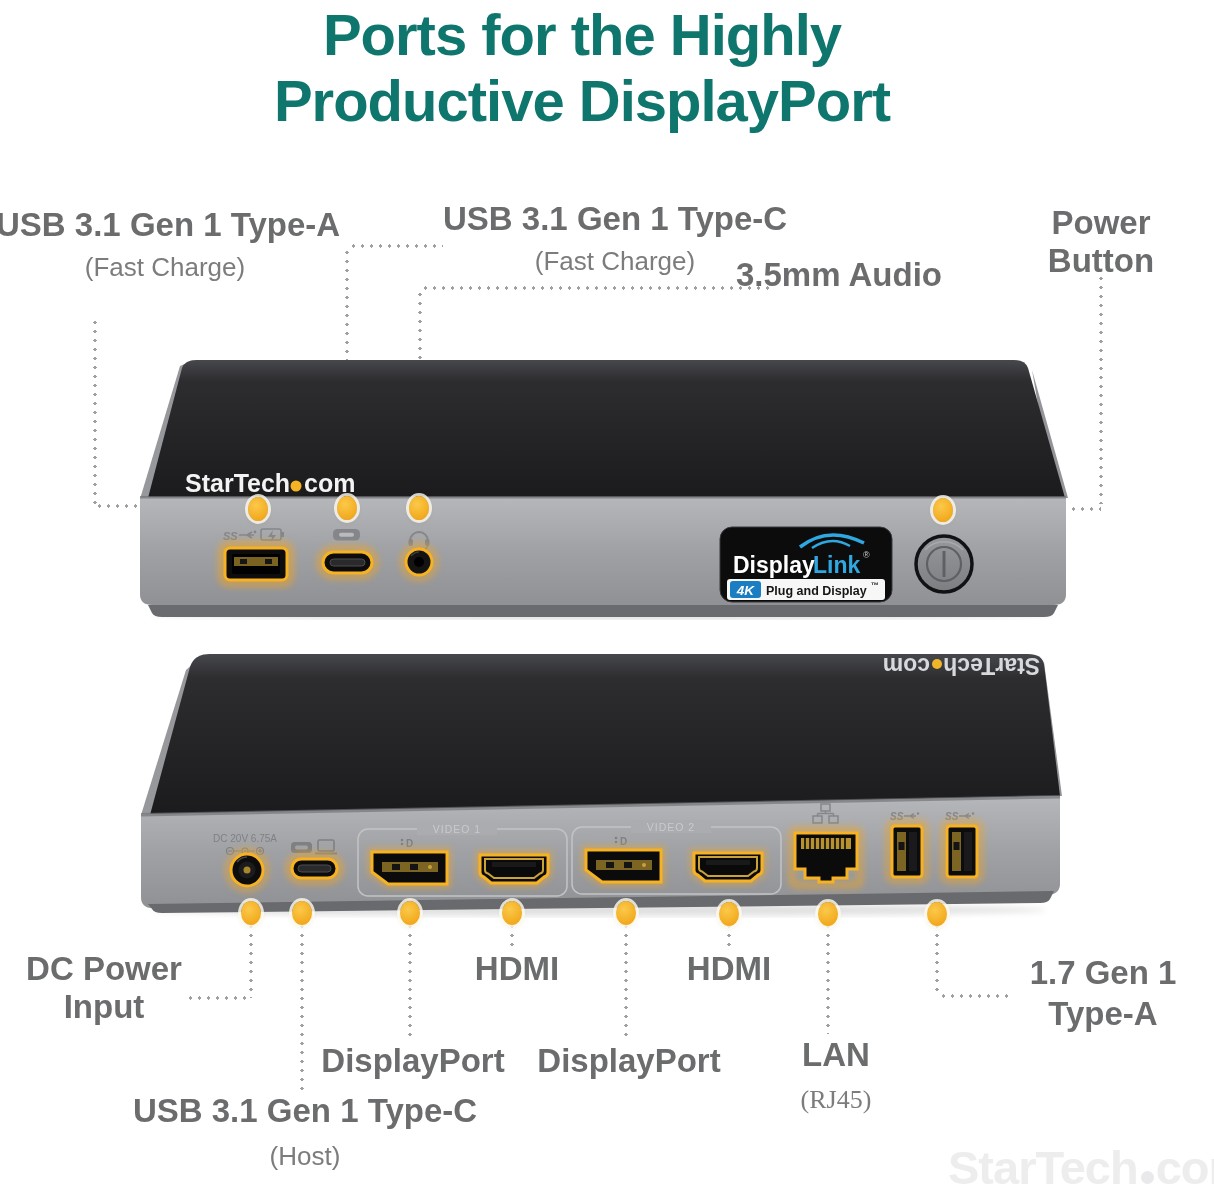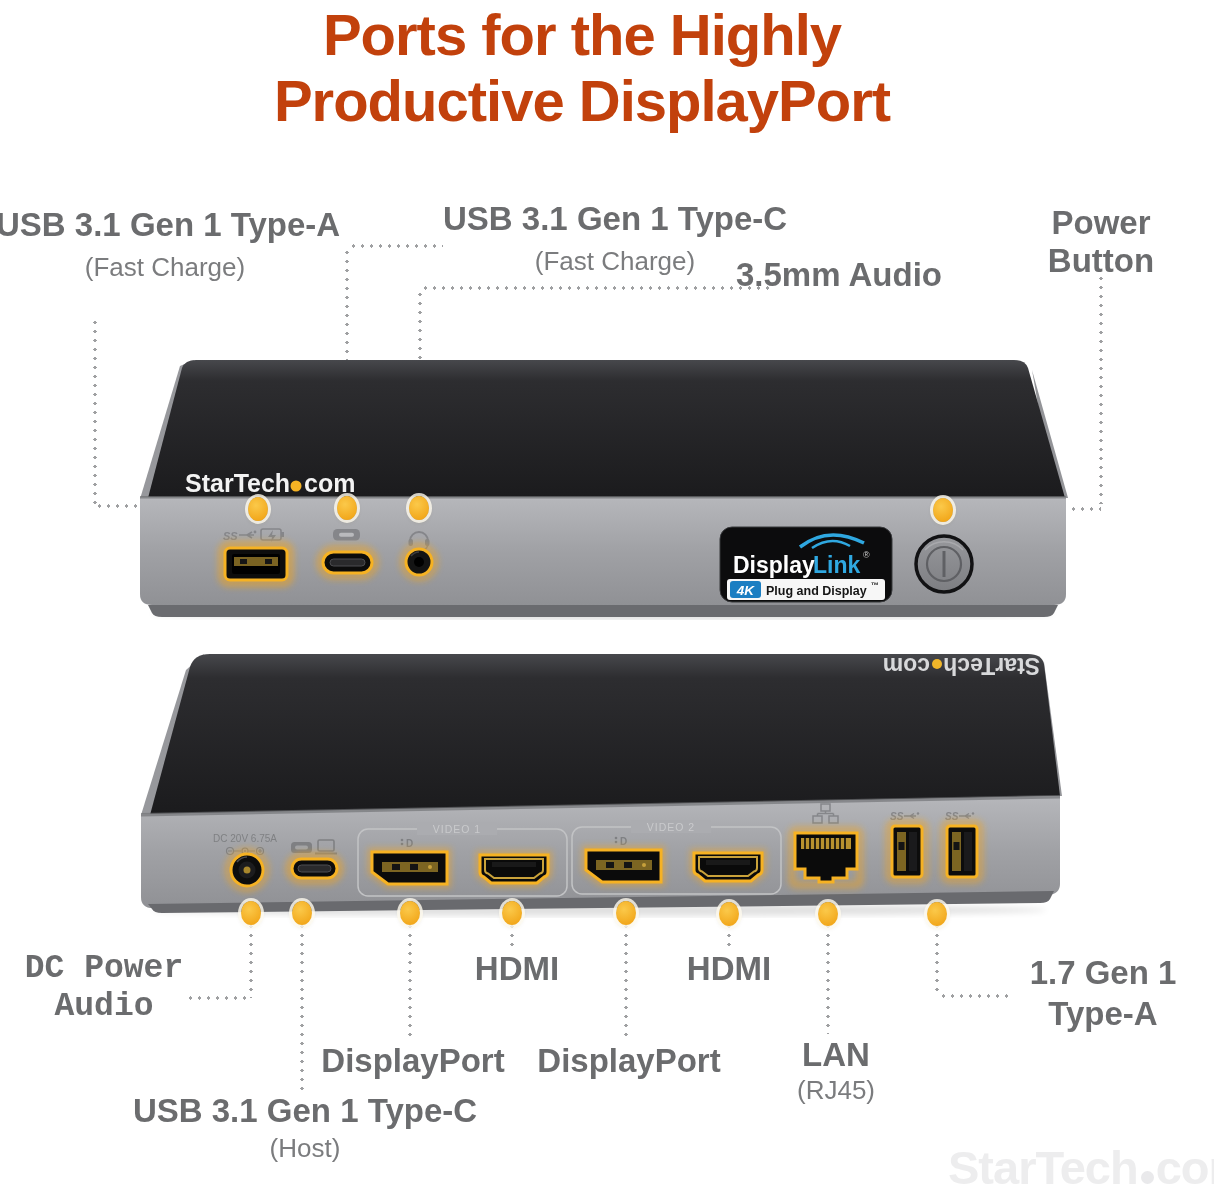--- a/index.html
+++ b/index.html
@@ -3,21 +3,21 @@
 <meta charset="utf-8">
 <style>
   html,body{margin:0;padding:0;}
   body{
     width:1214px;height:1199px;position:relative;background:#ffffff;
     font-family:"Liberation Sans", sans-serif;overflow:hidden;
   }
   .abs{position:absolute;}
   .title{
     left:0;top:2px;width:1164px;text-align:center;
-    font-size:58px;font-weight:700;color:#c2410c;line-height:66px;letter-spacing:-1px;
+    font-size:58px;font-weight:700;color:#0f766e;line-height:66px;letter-spacing:-1px;
   }
   .callout{color:#6b6c6e;text-align:center;white-space:nowrap;}
   .callout .main{font-size:33px;font-weight:700;line-height:38px;}
   .callout .sub{font-size:26px;font-weight:400;color:#7b7c7e;margin-top:9px;line-height:28px;}
   .callout.right{}
   .callout .big{line-height:41px;}
   .vdot{width:4px;background:radial-gradient(circle,#9fa0a2 1.7px,rgba(0,0,0,0) 1.8px) 0 0/4px 9px repeat-y;}
   .hdot{height:4px;background:radial-gradient(circle,#9fa0a2 1.7px,rgba(0,0,0,0) 1.8px) 0 0/9px 4px repeat-x;}
   .calldot{
     width:20px;height:24px;border-radius:50%;
@@ -53,49 +53,49 @@
 
 <div class="abs callout right" style="left:688px;top:256px;width:302px;">
   <div class="main">3.5mm Audio</div>
 </div>
 
 <div class="abs callout" style="left:1038px;top:204px;width:126px;">
   <div class="main">Power</div>
   <div class="main">Button</div>
 </div>
 
-<div class="abs callout" style="left:24px;top:950px;width:160px;font-family:Liberation Mono, monospace;">
+<div class="abs callout" style="left:24px;top:950px;width:160px;">
   <div class="main">DC Power</div>
-  <div class="main">Audio</div>
+  <div class="main">Input</div>
 </div>
 
 <div class="abs callout" style="left:118px;top:1092px;width:374px;">
   <div class="main">USB 3.1 Gen 1 Type-C</div>
-  <div class="sub" style="margin-top:4px;">(Host)</div>
+  <div class="sub" style="margin-top:12px;">(Host)</div>
 </div>
 
 <div class="abs callout" style="left:321px;top:1042px;width:184px;">
   <div class="main">DisplayPort</div>
 </div>
 
 <div class="abs callout" style="left:447px;top:950px;width:140px;">
   <div class="main">HDMI</div>
 </div>
 
 <div class="abs callout" style="left:537px;top:1042px;width:184px;">
   <div class="main">DisplayPort</div>
 </div>
 
 <div class="abs callout" style="left:659px;top:950px;width:140px;">
   <div class="main">HDMI</div>
 </div>
 
 <div class="abs callout" style="left:768px;top:1036px;width:136px;">
   <div class="main">LAN</div>
-  <div class="sub" style="margin-top:2px;">(RJ45)</div>
+  <div class="sub" style="margin-top:12px;font-family:Liberation Serif, serif;">(RJ45)</div>
 </div>
 
 <div class="abs callout" style="left:1022px;top:952px;width:162px;">
   <div class="main big">1.7 Gen 1</div>
   <div class="main big">Type-A</div>
 </div>
 
 <div class="abs vdot" style="left:93px;top:318px;height:186px;"></div>
 <div class="abs hdot" style="left:95px;top:504px;width:46px;"></div>
 <div class="abs vdot" style="left:345px;top:248px;height:252px;"></div>

